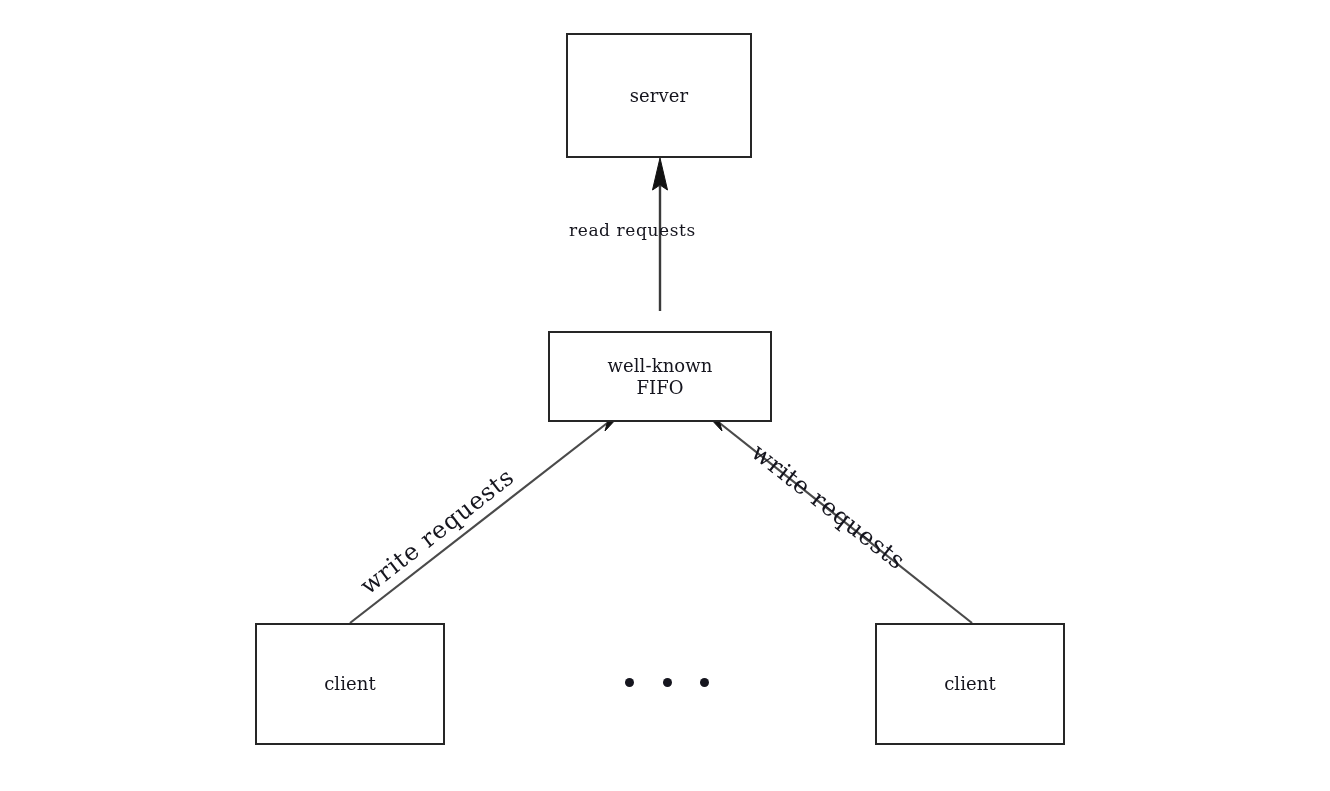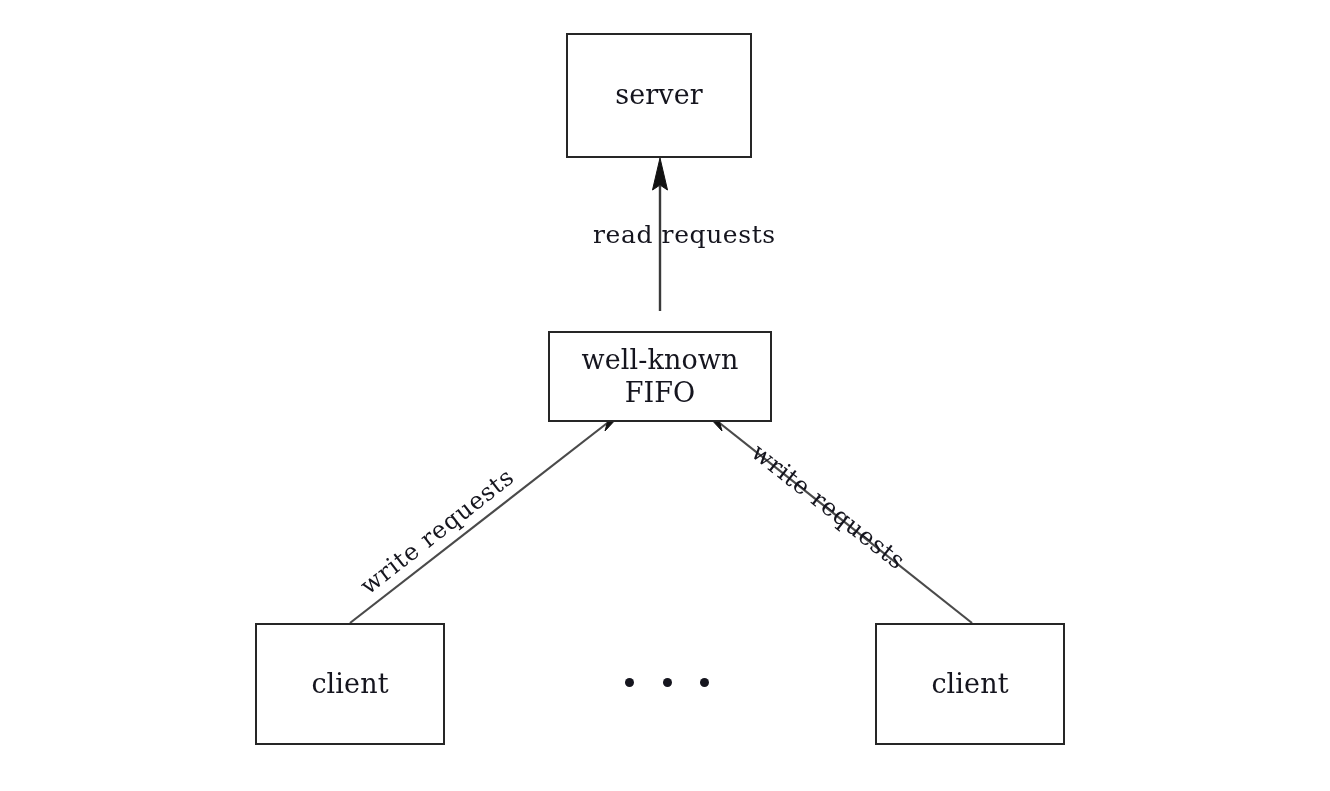--- a/index.html
+++ b/index.html
@@ -32,21 +32,21 @@
     box-sizing: border-box;
     border: 2px solid #262626;
     background: #ffffff;
     display: flex;
     align-items: center;
     justify-content: center;
     text-align: center;
   }
   .node-label {
     font-family: "DejaVu Serif", "Liberation Serif", serif;
-    font-size: 27px;
+    font-size: 18px;
     line-height: 1.22;
     color: #15151e;
     white-space: pre-line;
     letter-spacing: 0.1px;
   }
   #server-box {
     left: 566px;
     top: 33px;
     width: 186px;
     height: 125px;
@@ -74,23 +74,22 @@
     position: absolute;
     font-family: "DejaVu Serif", "Liberation Serif", serif;
     font-size: 25px;
     color: #15151e;
     white-space: nowrap;
     letter-spacing: 0.3px;
   }
   #read-requests-label {
     left: 569px;
     top: 220px;
-    font-size: 25px;
+    font-size: 17px;
     letter-spacing: 0.6px;
-    margin-left: 24px;
   }
   .rotated-label {
     position: absolute;
     font-family: "DejaVu Serif", "Liberation Serif", serif;
     font-size: 24px;
     color: #15151e;
     white-space: nowrap;
     transform-origin: left bottom;
     letter-spacing: 0.8px;
   }

